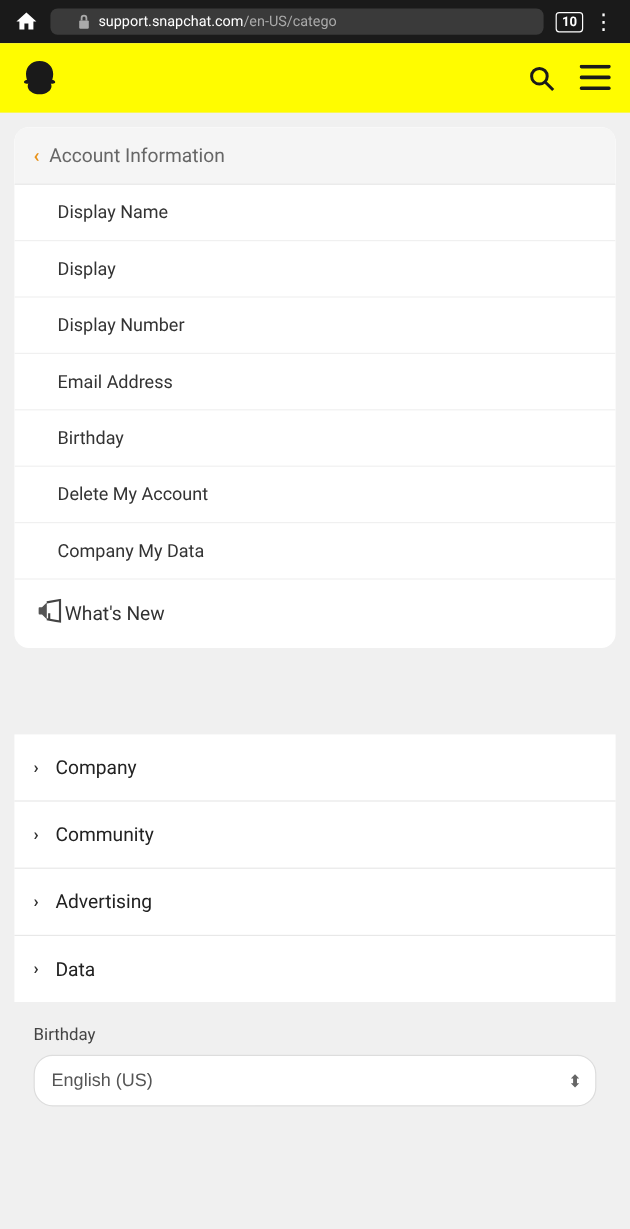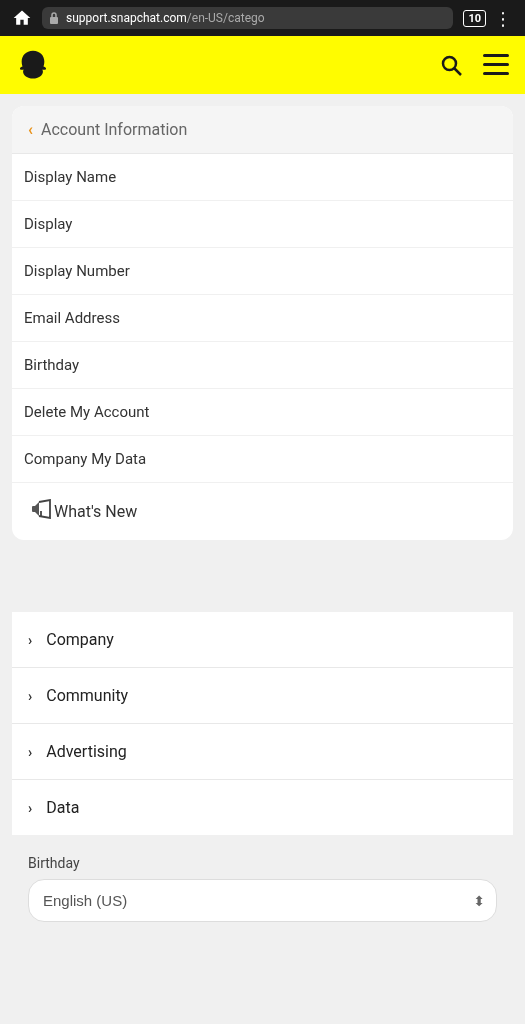--- a/index.html
+++ b/index.html
@@ -25,21 +25,21 @@
       display: flex;
       align-items: center;
     }
     .home-icon {
       width: 20px;
       height: 20px;
     }
     .address-bar {
       background: #3a3a3a;
       border-radius: 6px;
-      padding: 4px 6px;
+      padding: 4px 22px;
       display: flex;
       align-items: center;
       gap: 6px;
       flex: 1;
       margin: 16px 10px;
     }
     .address-bar-text {
       color: #ccc;
       font-size: 12px;
       white-space: nowrap;
@@ -114,21 +114,21 @@
       color: #e8921a;
       font-size: 16px;
       font-weight: bold;
     }
     .back-label {
       color: #666;
       font-size: 16px;
     }
 
     .menu-item {
-      padding: 14px 12px;
+      padding: 14px 36px;
       font-size: 15px;
       color: #333;
       cursor: pointer;
       border-bottom: 1px solid #f0f0f0;
     }
     .menu-item:last-child {
       border-bottom: none;
     }
 
     .whats-new-row {

